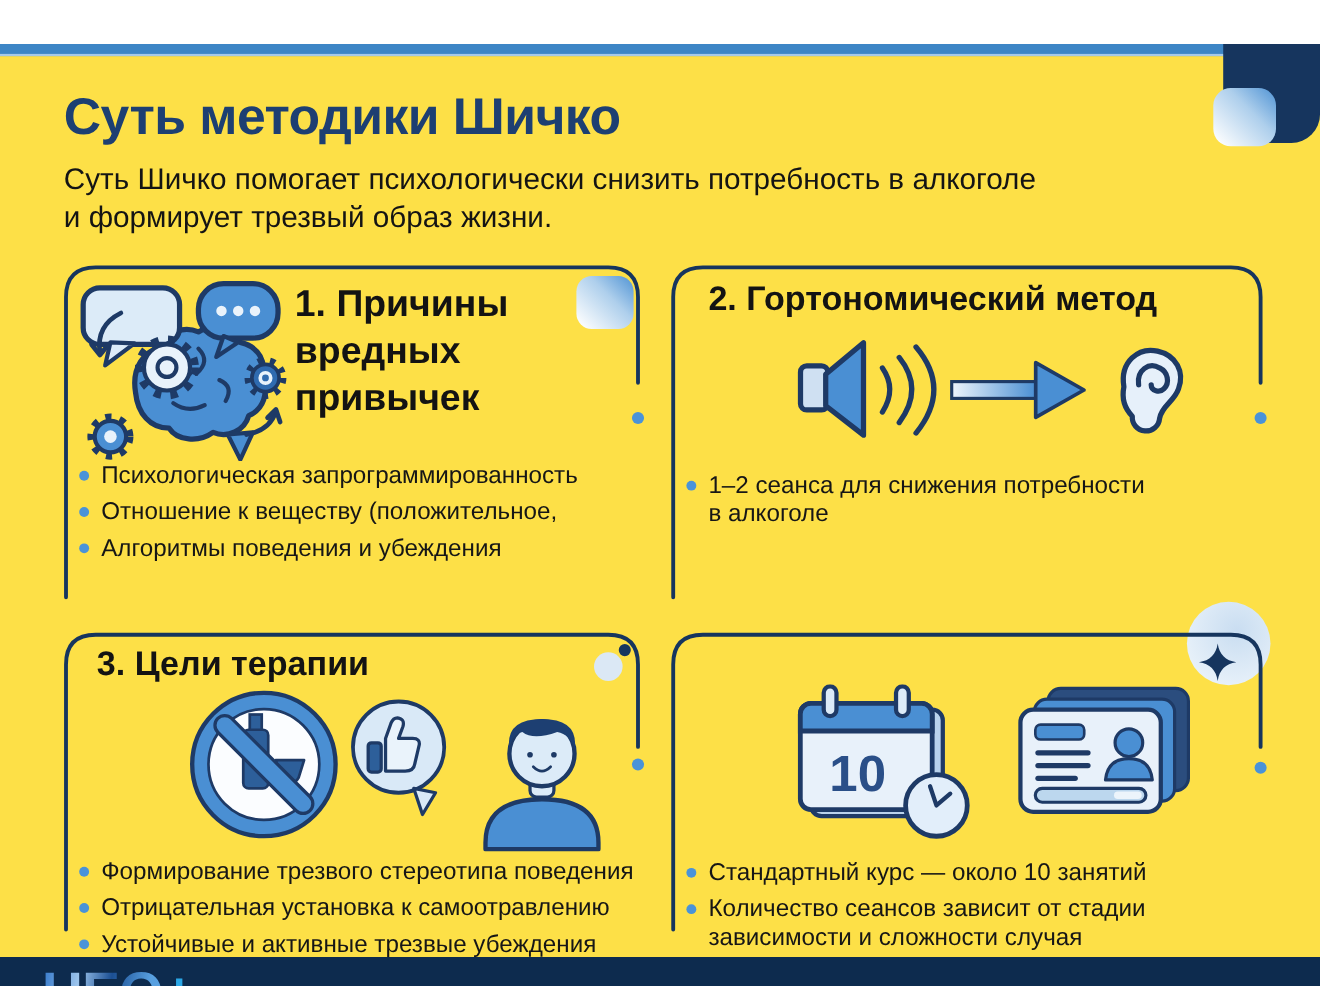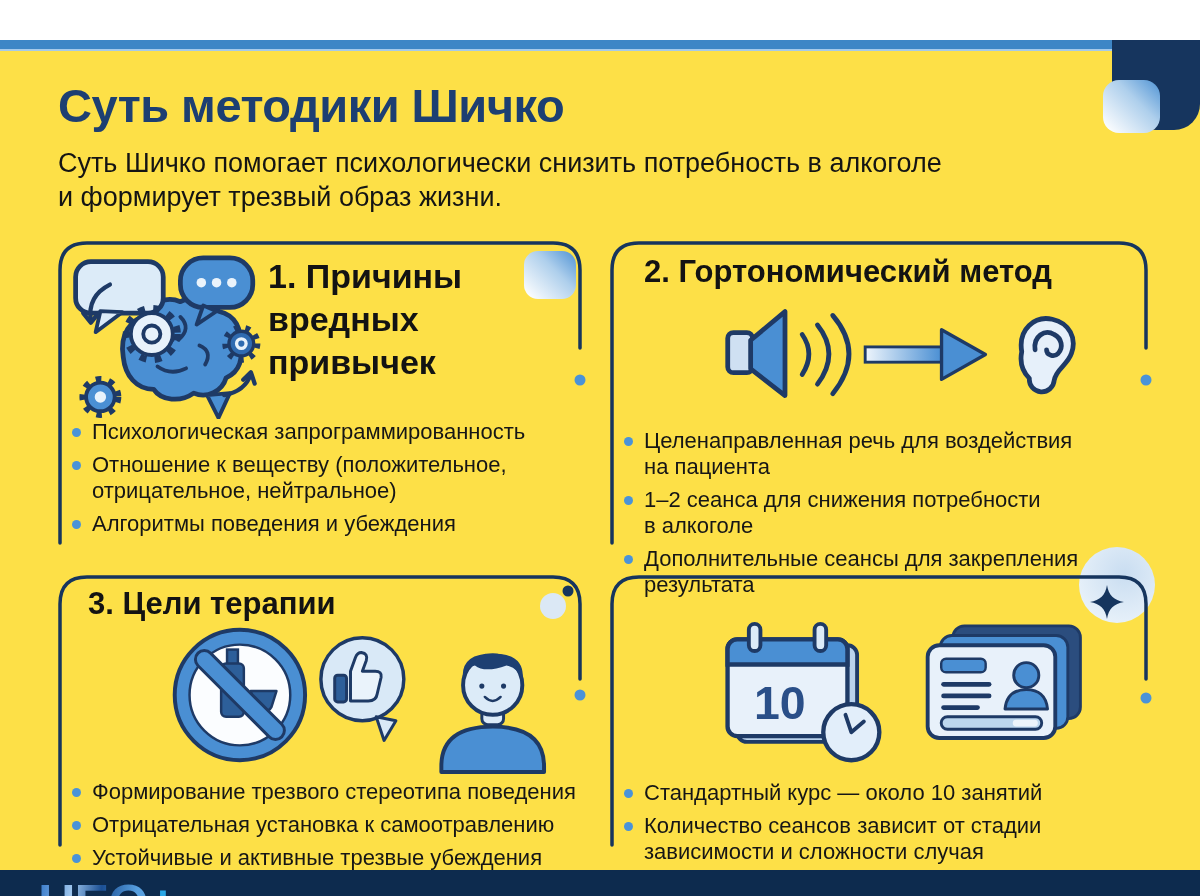--- a/index.html
+++ b/index.html
@@ -116,21 +116,20 @@
       <path d="M164 150 Q186 146 192 128" fill="none" stroke="#1e3a66" stroke-width="4.5" stroke-linecap="round"></path>
       <path d="M184 134 L192 126 L196 138" fill="none" stroke="#1e3a66" stroke-width="4.5" stroke-linecap="round" stroke-linejoin="round"></path>
     </svg>
     <h2>1. Причины вредных привычек</h2>
     <ul class="bullets">
       <li>
           <span class="line">Психологическая запрограммированность</span>
         </li>
       <li>
           <span class="line">Отношение к веществу (положительное,</span>
-          <span class="line">отрицательное, нейтральное)</span>
         </li>
       <li>
           <span class="line">Алгоритмы поведения и убеждения</span>
         </li>
     </ul>
   </section>
 
   <section class="card card-2">
     <svg class="frame" width="538" height="305">
       <path d="M2 305 L2 32 Q2 5 29 5 L509 5 Q536 5 536 32 L536 110" fill="none" stroke="#16355e" stroke-width="3.5" stroke-linecap="round"></path>
@@ -151,30 +150,22 @@
       <rect x="150" y="51" width="80" height="16" fill="url(#gradArrow)" stroke="#1e3a66" stroke-width="3"></rect>
       <polygon points="230,33 276,59 230,85" fill="#4a8fd3" stroke="#1e3a66" stroke-width="3.5" stroke-linejoin="round"></polygon>
       <g transform="translate(300,14)">
         <path d="M14 42 C10 18 28 4 46 8 C64 12 72 28 66 44 C62 56 50 60 48 72 A13 13 0 0 1 22 70 C14 62 12 52 14 42 Z" fill="#e6f0fa" stroke="#1e3a66" stroke-width="5" stroke-linejoin="round"></path>
         <path d="M28 40 C26 26 38 18 48 24 C56 28 58 38 52 44 C48 48 40 46 40 40" fill="none" stroke="#1e3a66" stroke-width="5" stroke-linecap="round"></path>
       </g>
     </svg>
     <h2>2. Гортономический метод</h2>
     <ul class="bullets">
       <li>
-          <span class="line">Целенаправленная речь для воздействия</span>
-          <span class="line">на пациента</span>
-        </li>
-      <li>
           <span class="line">1–2 сеанса для снижения потребности</span>
           <span class="line">в алкоголе</span>
-        </li>
-      <li>
-          <span class="line">Дополнительные сеансы для закрепления</span>
-          <span class="line">результата</span>
         </li>
     </ul>
   </section>
 
   <section class="card card-3">
     <svg class="frame" width="524" height="273">
       <circle cx="495" cy="34" r="13" fill="#dbe8f5"></circle>
       <circle cx="510" cy="19" r="5.5" fill="#16355e"></circle>
       <path d="M2 273 L2 32 Q2 5 29 5 L495 5 Q522 5 522 32 L522 107" fill="none" stroke="#16355e" stroke-width="3.5" stroke-linecap="round"></path>
       <circle cx="522" cy="123" r="5.5" fill="#4a93d8"></circle>

